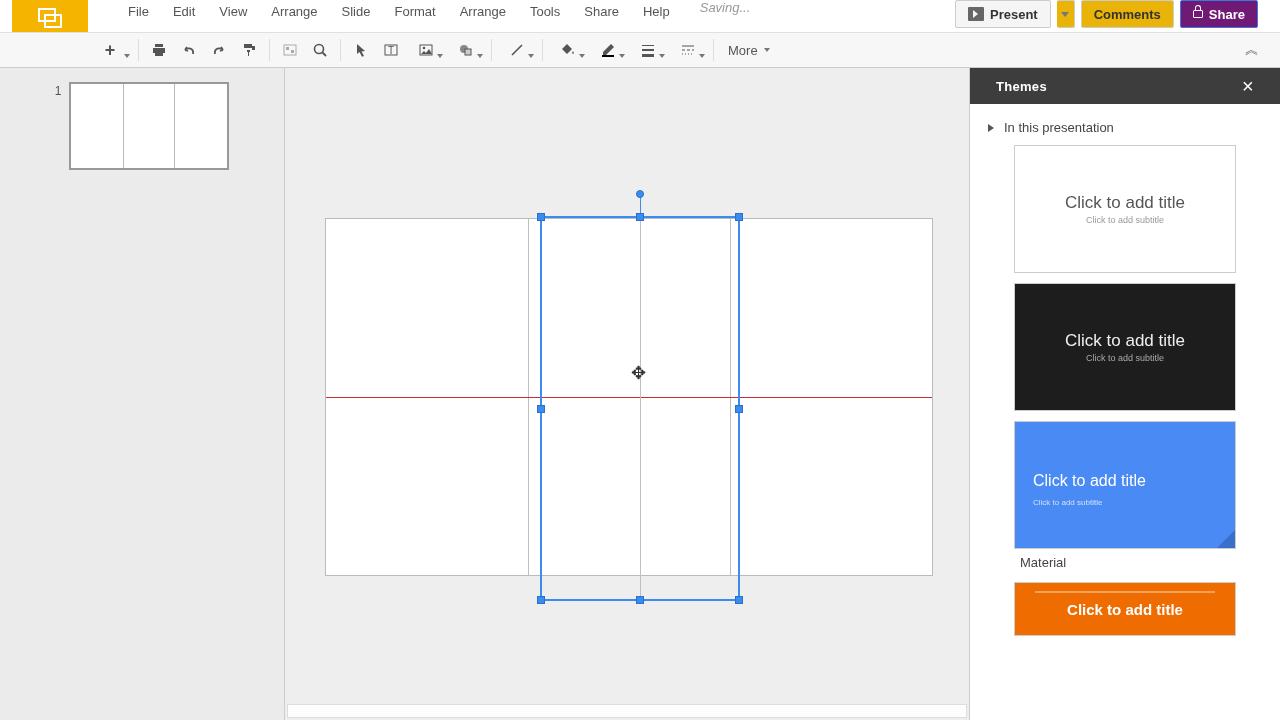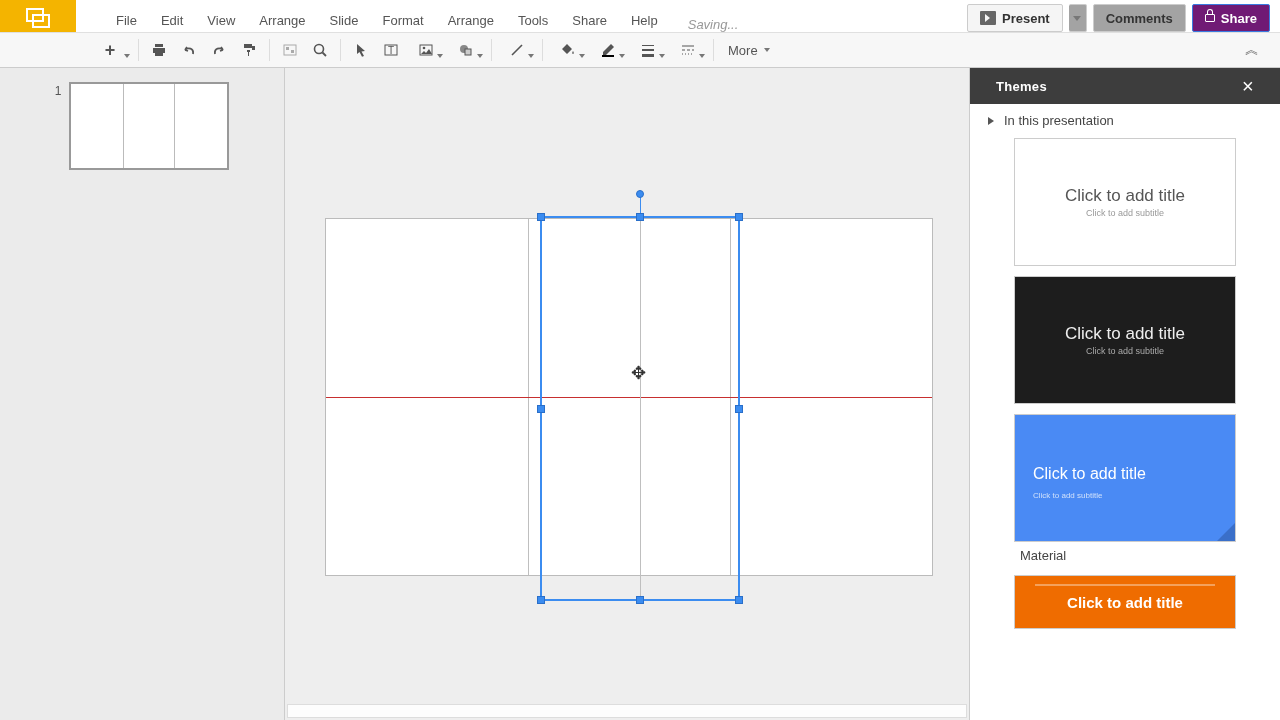--- a/index.html
+++ b/index.html
@@ -1,30 +1,30 @@
 <!DOCTYPE html>
 <html><head>
 <meta charset="utf-8">
 <style>
   html,body{margin:0;padding:0;font-family:Arial,Helvetica,sans-serif;font-size:13px;color:#333;background:#fff;overflow:hidden}
   *{box-sizing:border-box}
   .app{width:1280px;height:720px;position:relative;background:#fff}
 
   
-  .topbar{height:32px;display:flex;align-items:flex-end;padding:0 10px;border-bottom:0}
+  .topbar{height:32px;display:flex;align-items:flex-start;padding:0 22px;border-bottom:0}
   .logo-box{width:76px;height:32px;background:#f4b400;margin-left:-10px;display:flex;align-items:flex-end;justify-content:center;padding-bottom:4px}
   .logo-inner{width:24px;height:20px;position:relative}
   .logo-inner::before,.logo-inner::after{content:"";position:absolute;border:2px solid #fff;width:14px;height:10px}
   .logo-inner::before{left:0;top:0}
   .logo-inner::after{right:0;bottom:0}
   .menus{display:flex;gap:0;margin-left:28px}
   .menu{padding:4px 12px;cursor:pointer;color:#555}
   .saving{margin-left:18px;color:#999;font-style:italic}
   .spacer{flex:1}
-  .top-btn{height:28px;display:flex;align-items:center;padding:0 12px;border:1px solid #ccc;margin-left:6px;background:#a3a3a3;font-weight:bold;cursor:pointer;border-radius:2px;font-size:13px}
+  .top-btn{height:28px;display:flex;align-items:center;padding:0 12px;border:1px solid #ccc;margin-left:6px;background:#eab308;font-weight:bold;cursor:pointer;border-radius:2px;font-size:13px}
   .present-btn{background:#f5f5f5}
   .present-split{width:18px;justify-content:center;padding:0;border-left:0}
   .share-btn{background:#701a75;color:#fff;border:1px solid #3a7ae0}
   .share-btn .lock{width:10px;height:8px;border:1.5px solid #fff;border-radius:1px;margin-right:6px;position:relative}
   .share-btn .lock::before{content:"";position:absolute;top:-6px;left:1px;width:4px;height:5px;border:1.5px solid #fff;border-bottom:none;border-radius:4px 4px 0 0}
 
   
   .toolbar{height:36px;background:#f7f7f7;border-top:1px solid #e0e0e0;border-bottom:1px solid #ccc;display:flex;align-items:center;padding:0 8px;gap:2px;margin-left:86px}
   .tbtn{width:28px;height:28px;display:flex;align-items:center;justify-content:center;cursor:pointer;color:#555;position:relative}
   .tbtn.with-drop{width:38px}
@@ -61,21 +61,21 @@
   .rot-handle{position:absolute;left:50%;top:-28px;margin-left:-4px;width:8px;height:8px;background:#3b8cf0;border:1px solid #2a6fc9;border-radius:50%}
 
   .move-cursor{position:absolute;left:346px;top:294px;font-size:18px;color:#333;pointer-events:none}
 
   .bottom-bar{position:absolute;left:2px;right:2px;bottom:2px;height:14px;background:#fdfdfd;border:1px solid #ddd}
 
   
   .themes{width:310px;background:#fff;display:flex;flex-direction:column;overflow:hidden}
   .themes-head{height:36px;background:#3d3d3d;color:#fff;display:flex;align-items:center;padding:0 26px;font-weight:bold;letter-spacing:0.3px}
   .themes-head .x{margin-left:auto;font-size:20px;cursor:pointer;font-weight:normal}
-  .themes-body{flex:1;padding:3px 14px;overflow:auto}
+  .themes-body{flex:1;padding:10px 14px;overflow:auto}
   .themes-section{display:flex;align-items:center;color:#444;margin:6px 0 10px 4px}
   .themes-section .tri{width:0;height:0;border-left:6px solid #555;border-top:4px solid transparent;border-bottom:4px solid transparent;margin-right:10px;display:inline-block;transform:none}
   .theme-card{width:222px;height:128px;border:1px solid #ccc;margin:10px auto 4px;display:flex;flex-direction:column;align-items:center;justify-content:center}
   .theme-title{font-size:17px;color:#555}
   .theme-sub{font-size:9px;color:#999;margin-top:2px}
   .theme-label{margin:6px 0 12px 36px;color:#444}
   .theme-dark{background:#1d1d1d}
   .theme-dark .theme-title{color:#eee}
   .theme-dark .theme-sub{color:#aaa}
   .theme-material{background:#4a8af4;display:block;position:relative}

